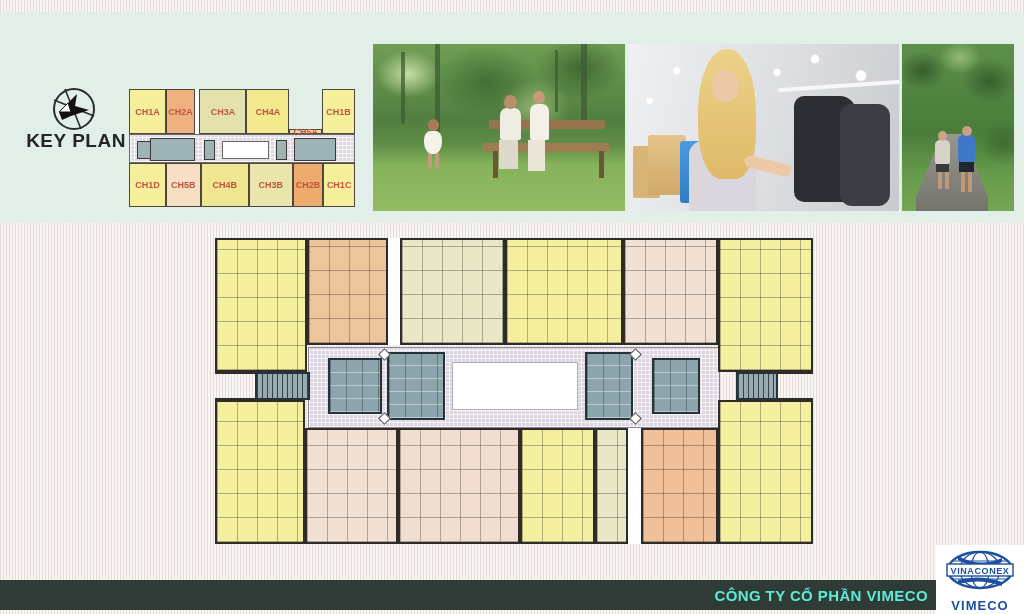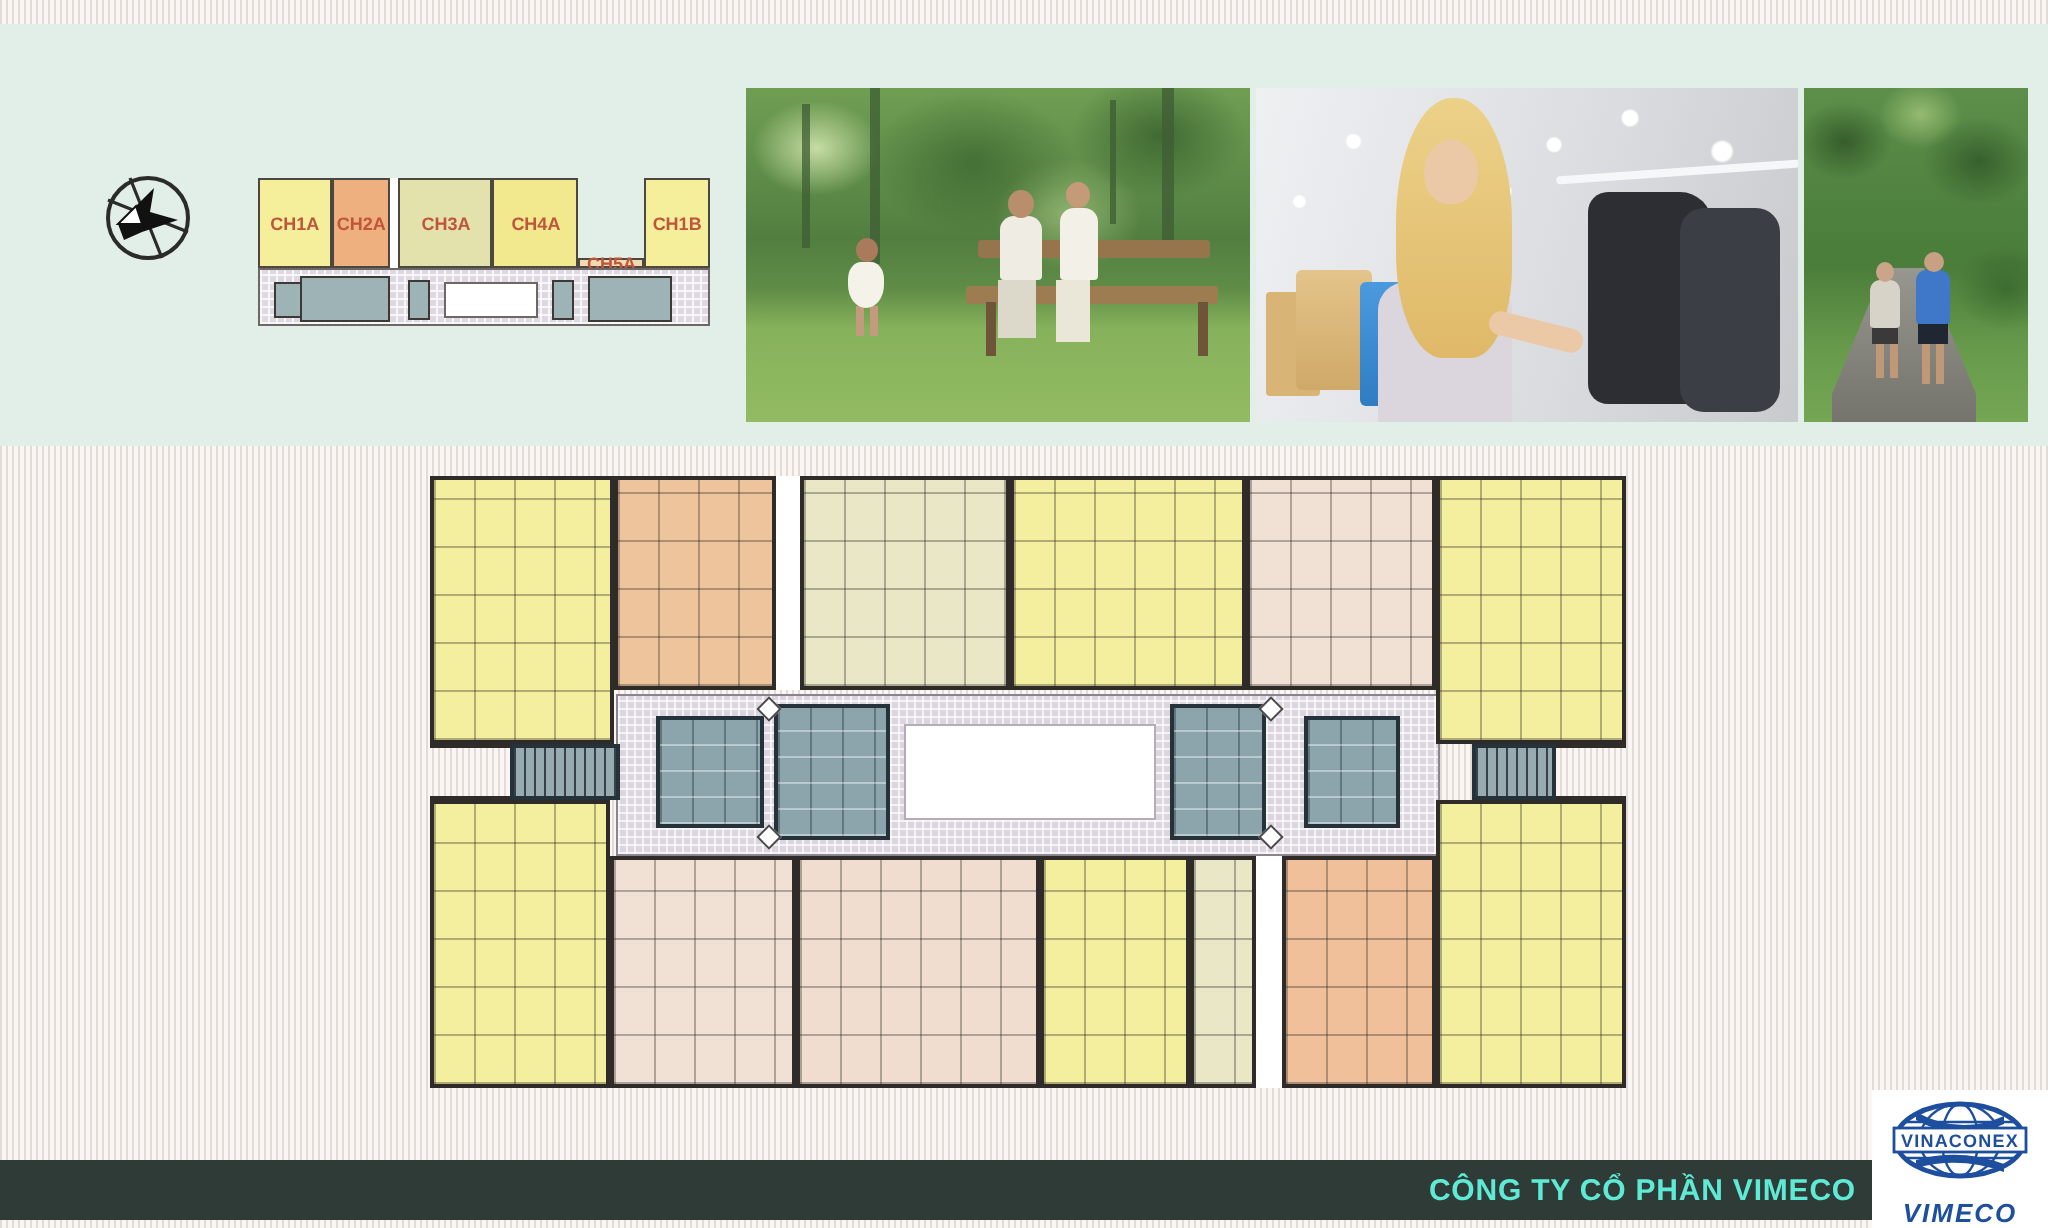--- a/index.html
+++ b/index.html
@@ -111,38 +111,39 @@
   .fp-diamond{width:9px;height:9px;background:#fff;border:1.5px solid #4a4a4a;transform:rotate(45deg);}
   
   .caption{position:absolute;left:376px;top:549px;width:600px;text-align:center;
     font-size:19px;font-weight:bold;color:#3d3d3d;letter-spacing:.2px;white-space:nowrap;}
   .footer-bar{position:absolute;left:0;top:580px;width:938px;height:30px;background:#2e3b37;
     display:flex;align-items:center;justify-content:flex-end;}
   .footer-bar span{color:#5eead4;font-size:15px;font-weight:bold;letter-spacing:.4px;padding-right:10px;white-space:nowrap;margin-left:44px;}
   .logo-box{position:absolute;left:936px;top:545px;width:88px;height:69px;background:#ffffff;
     display:flex;flex-direction:column;align-items:center;justify-content:flex-start;}
   .logo-globe{margin-top:3px;}
-  .logo-sub{font-size:13px;font-weight:bold;color:#1d4f9e;letter-spacing:1px;line-height:1;margin-top:1px;font-style:italic;}
+  .logo-sub{font-size:13px;font-weight:bold;color:#1d4f9e;letter-spacing:1px;line-height:1;margin-top:1px;}
 </style>
 </head>
 <body>
 
 <div class="canvas">
 
   <div class="mint-panel"></div>
 
   <div class="north-icon">
     <svg width="48" height="48" viewBox="0 0 48 48">
       <circle cx="24" cy="24" r="20" fill="none" stroke="#2b2b2b" stroke-width="2"></circle>
       <line x1="4" y1="15" x2="44" y2="31" stroke="#2b2b2b" stroke-width="1.6"></line>
       <line x1="15" y1="4" x2="31" y2="44" stroke="#2b2b2b" stroke-width="1.6"></line>
       <polygon points="9,27 27,9 25,21 39,25 21,31 12,35" fill="#111"></polygon>
       <polygon points="9,27 18,18 21,27" fill="#fff" stroke="#111" stroke-width="1"></polygon>
     </svg>
   </div>
+  <div class="keyplan-title">KEY PLAN</div>
 
   <div class="keyplan">
     <div class="kp-row kp-row-top">
         <div class="kp-unit" style="flex-basis: 16.3%; background: rgb(245, 239, 156);">
           <span>CH1A</span>
         </div>
         <div class="kp-unit" style="flex-basis: 13.1%; background: rgb(239, 176, 128);">
           <span>CH2A</span>
         </div>
         <div class="kp-unit kp-gap" style="flex-basis: 1.8%; background: rgb(255, 255, 255);"></div>
@@ -160,20 +161,40 @@
         </div>
       </div>
     <div class="kp-mid">
       <div class="kp-core" style="left:3%;top:6px;width:7%;height:18px;"></div>
       <div class="kp-core" style="left:9%;top:3px;width:20%;height:23px;"></div>
       <div class="kp-sm" style="left:33%;top:5px;width:5%;height:20px;"></div>
       <div class="kp-void" style="left:41%;top:6px;width:21%;height:18px;"></div>
       <div class="kp-sm" style="left:65%;top:5px;width:5%;height:20px;"></div>
       <div class="kp-core" style="left:73%;top:3px;width:19%;height:23px;"></div>
     </div>
+    <div class="kp-row kp-row-bottom">
+        <div class="kp-unit" style="flex-basis: 16.3%; background: rgb(245, 239, 156);">
+          <span>CH1D</span>
+        </div>
+        <div class="kp-unit" style="flex-basis: 15.4%; background: rgb(246, 223, 196);">
+          <span>CH5B</span>
+        </div>
+        <div class="kp-unit" style="flex-basis: 21.3%; background: rgb(240, 229, 145);">
+          <span>CH4B</span>
+        </div>
+        <div class="kp-unit" style="flex-basis: 19.4%; background: rgb(234, 229, 173);">
+          <span>CH3B</span>
+        </div>
+        <div class="kp-unit" style="flex-basis: 13.6%; background: rgb(237, 171, 110);">
+          <span>CH2B</span>
+        </div>
+        <div class="kp-unit" style="flex-basis: 14%; background: rgb(245, 239, 156);">
+          <span>CH1C</span>
+        </div>
+      </div>
   </div>
 
   <div class="photo photo1">
     <div class="p1-trunk" style="left:28px;top:8px;width:4px;height:72px;"></div>
     <div class="p1-trunk" style="left:62px;top:0;width:5px;height:88px;"></div>
     <div class="p1-trunk" style="left:208px;top:0;width:6px;height:78px;"></div>
     <div class="p1-trunk" style="left:182px;top:6px;width:3px;height:62px;"></div>
     <div class="p1-bench-back"></div>
     <div class="p1-bench-seat"></div>
     <div class="p1-leg" style="left:120px;"></div>

